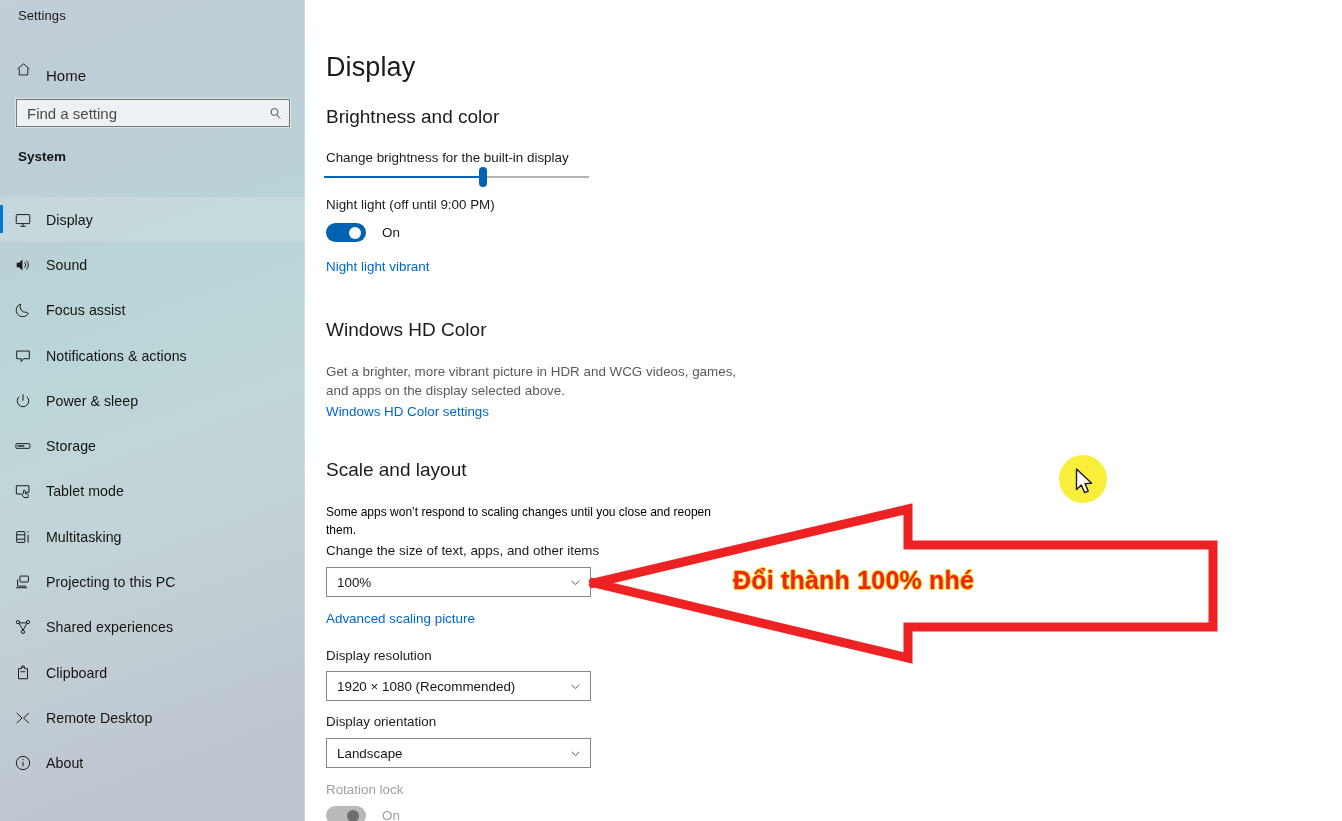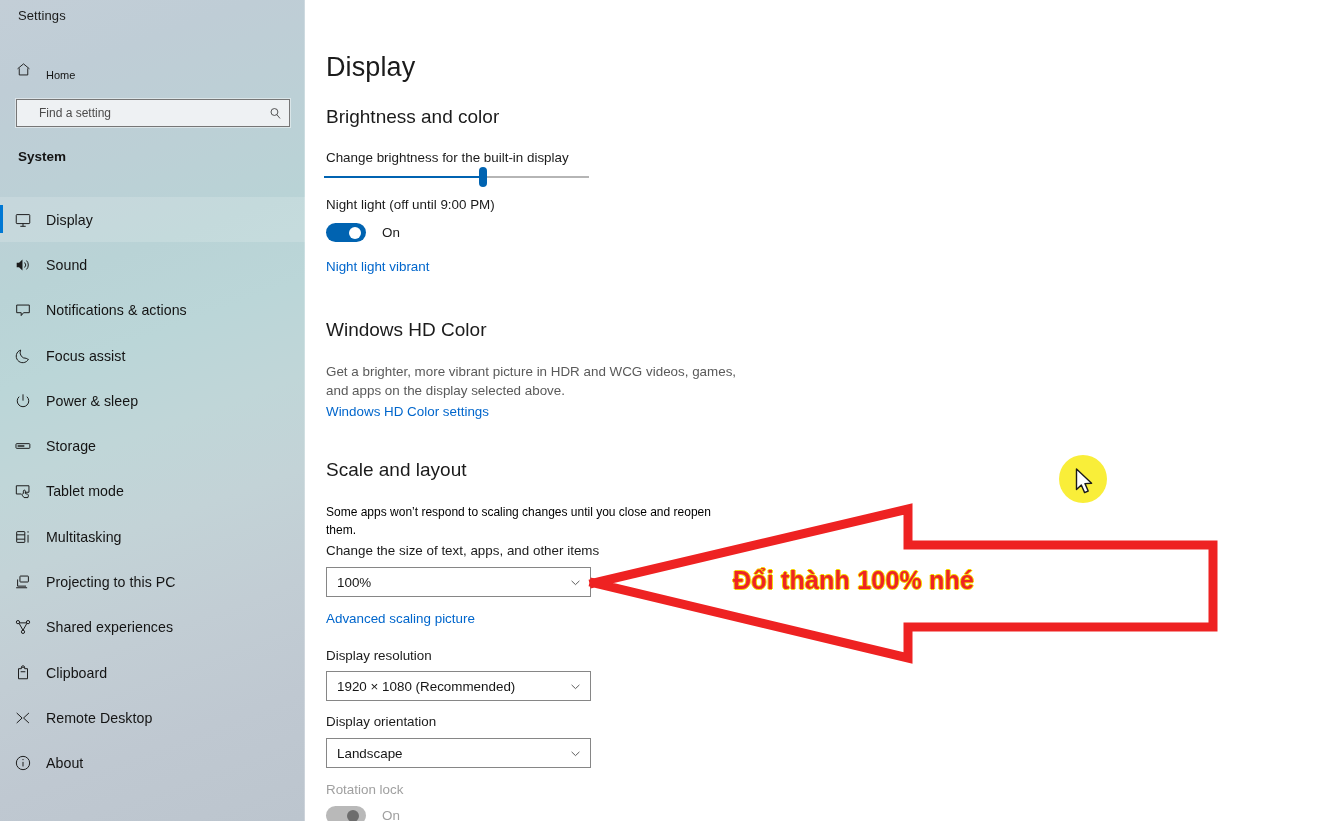--- a/index.html
+++ b/index.html
@@ -47,36 +47,36 @@
     font-size: 13px; color: #1b1b1b; letter-spacing: .1px;
   }
 
   .sb-home {
     position: absolute; left: 0; top: 54px;
     width: 305px; height: 30px;
     display: flex; align-items: center;
     cursor: default;
   }
   .sb-home .ico { width: 46px; display:flex; justify-content:center; align-items:center; color:#1c1c1c; }
-  .sb-home .lbl { font-size: 11px; color: #151515; margin-top: 12px; }
+  .sb-home .lbl { font-size: 15px; color: #151515; margin-top: 12px; }
 
   .sb-search {
     position: absolute; left: 16px; top: 99px;
     width: 274px; height: 28px;
     background: #eef1f3;
     border: 1px solid #767676;
     box-shadow: 0 0 0 1px rgba(255,255,255,0.45);
     display: flex; align-items: center;
   }
   .sb-search input {
     flex: 1;
     border: none; outline: none; background: transparent;
     font-family: "Liberation Sans", sans-serif;
-    font-size: 12px; color: #3a3a3a;
-    padding-left: 22px;
+    font-size: 15px; color: #3a3a3a;
+    padding-left: 10px;
   }
   .sb-search input::placeholder { color: #4b4b4b; opacity: 1; }
   .sb-search .sicon { width: 28px; display:flex; align-items:center; justify-content:center; color:#333; }
 
   .sb-section {
     position: absolute; left: 18px; top: 149px;
     font-size: 13.5px; font-weight: bold; color: #141414;
   }
 
   #navlist { position: absolute; left: 0; top: 197px; width: 305px; }
@@ -259,32 +259,32 @@
               <path d="M3 7.6h2.6L9.4 4v12L5.6 12.4H3z" fill="currentColor" stroke="none"></path>
               <path d="M11.8 7.2a4 4 0 0 1 0 5.6"></path>
               <path d="M13.9 5.1a7 7 0 0 1 0 9.8"></path>
             </svg>
           </span>
           <span class="lbl">Sound</span>
         </div>
         <div class="nav-item">
           <span class="ico">
             <svg width="18" height="18" viewBox="0 0 20 20" fill="none" stroke="currentColor" stroke-width="1.1">
+              <path d="M13.6 12.6A6.4 6.4 0 0 1 7.4 3.4a7.2 7.2 0 1 0 8.6 10.3 6.4 6.4 0 0 1-2.4-1.1z"></path>
+            </svg>
+          </span>
+          <span class="lbl">Focus assist</span>
+        </div>
+        <div class="nav-item">
+          <span class="ico">
+            <svg width="18" height="18" viewBox="0 0 20 20" fill="none" stroke="currentColor" stroke-width="1.1">
               <path d="M3 4.5h14v8.5H10.6L8 16.2V13H3z"></path>
             </svg>
           </span>
           <span class="lbl">Notifications &amp; actions</span>
-        </div>
-        <div class="nav-item">
-          <span class="ico">
-            <svg width="18" height="18" viewBox="0 0 20 20" fill="none" stroke="currentColor" stroke-width="1.1">
-              <path d="M13.6 12.6A6.4 6.4 0 0 1 7.4 3.4a7.2 7.2 0 1 0 8.6 10.3 6.4 6.4 0 0 1-2.4-1.1z"></path>
-            </svg>
-          </span>
-          <span class="lbl">Focus assist</span>
         </div>
         <div class="nav-item">
           <span class="ico">
             <svg width="18" height="18" viewBox="0 0 20 20" fill="none" stroke="currentColor" stroke-width="1.1">
               <path d="M14.3 5.2a6.4 6.4 0 1 1-8.6 0"></path>
               <path d="M10 2.6v7"></path>
             </svg>
           </span>
           <span class="lbl">Power &amp; sleep</span>
         </div>

